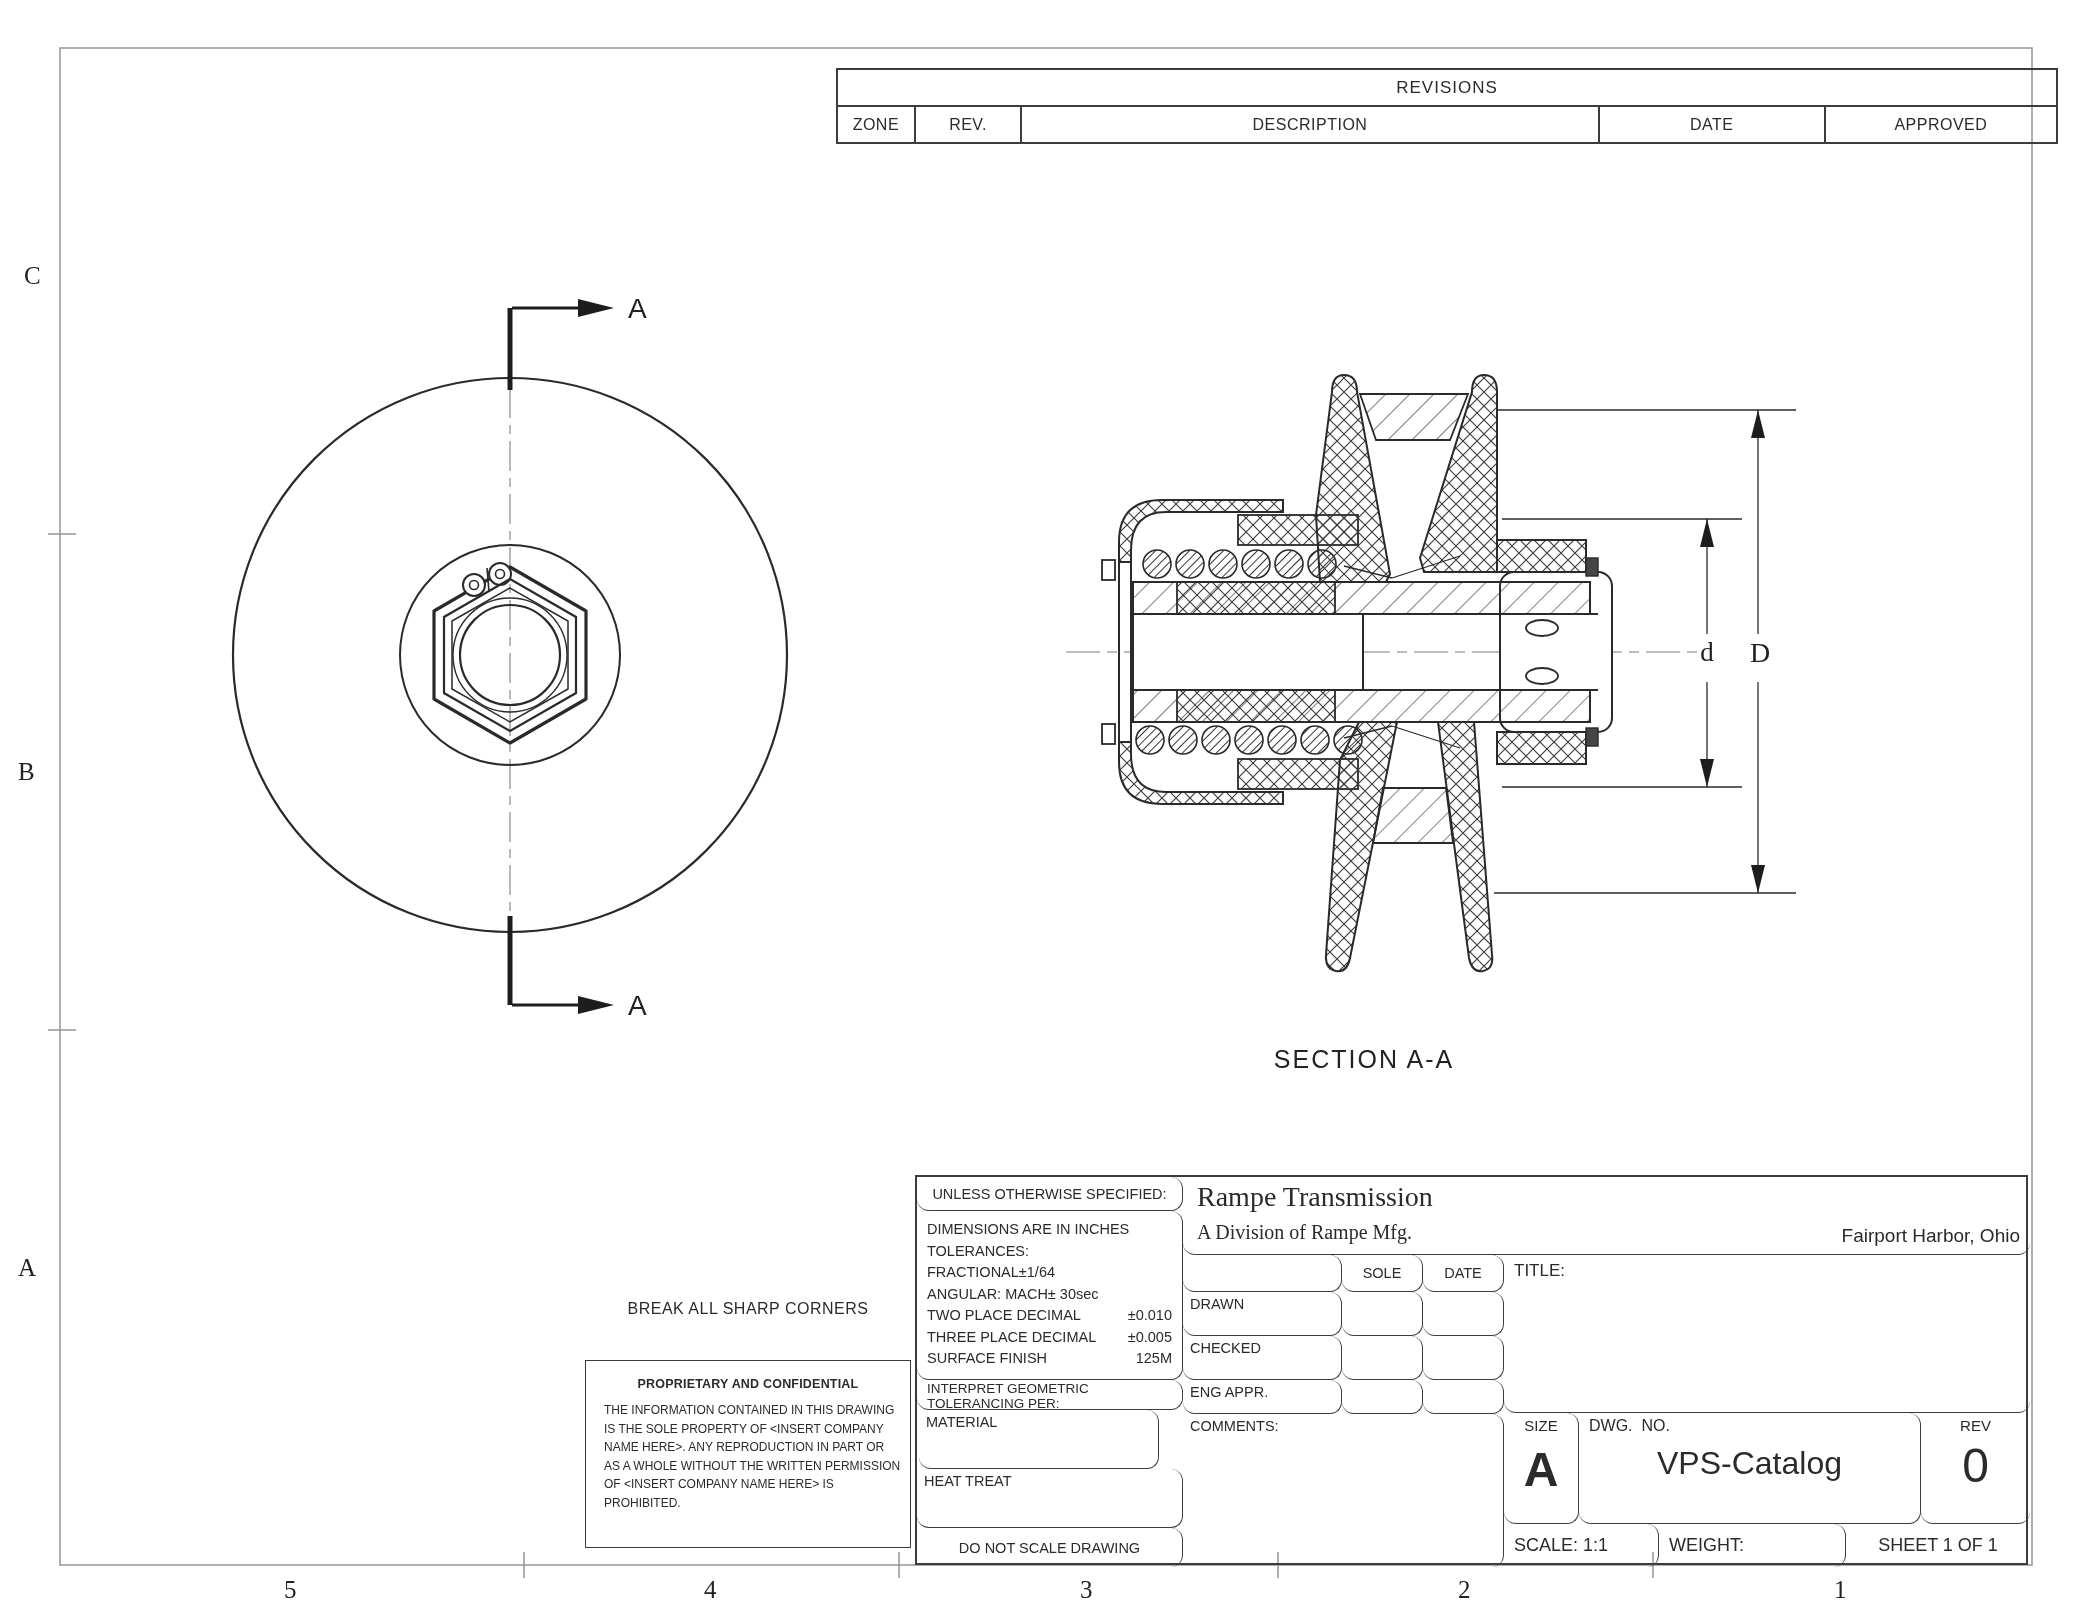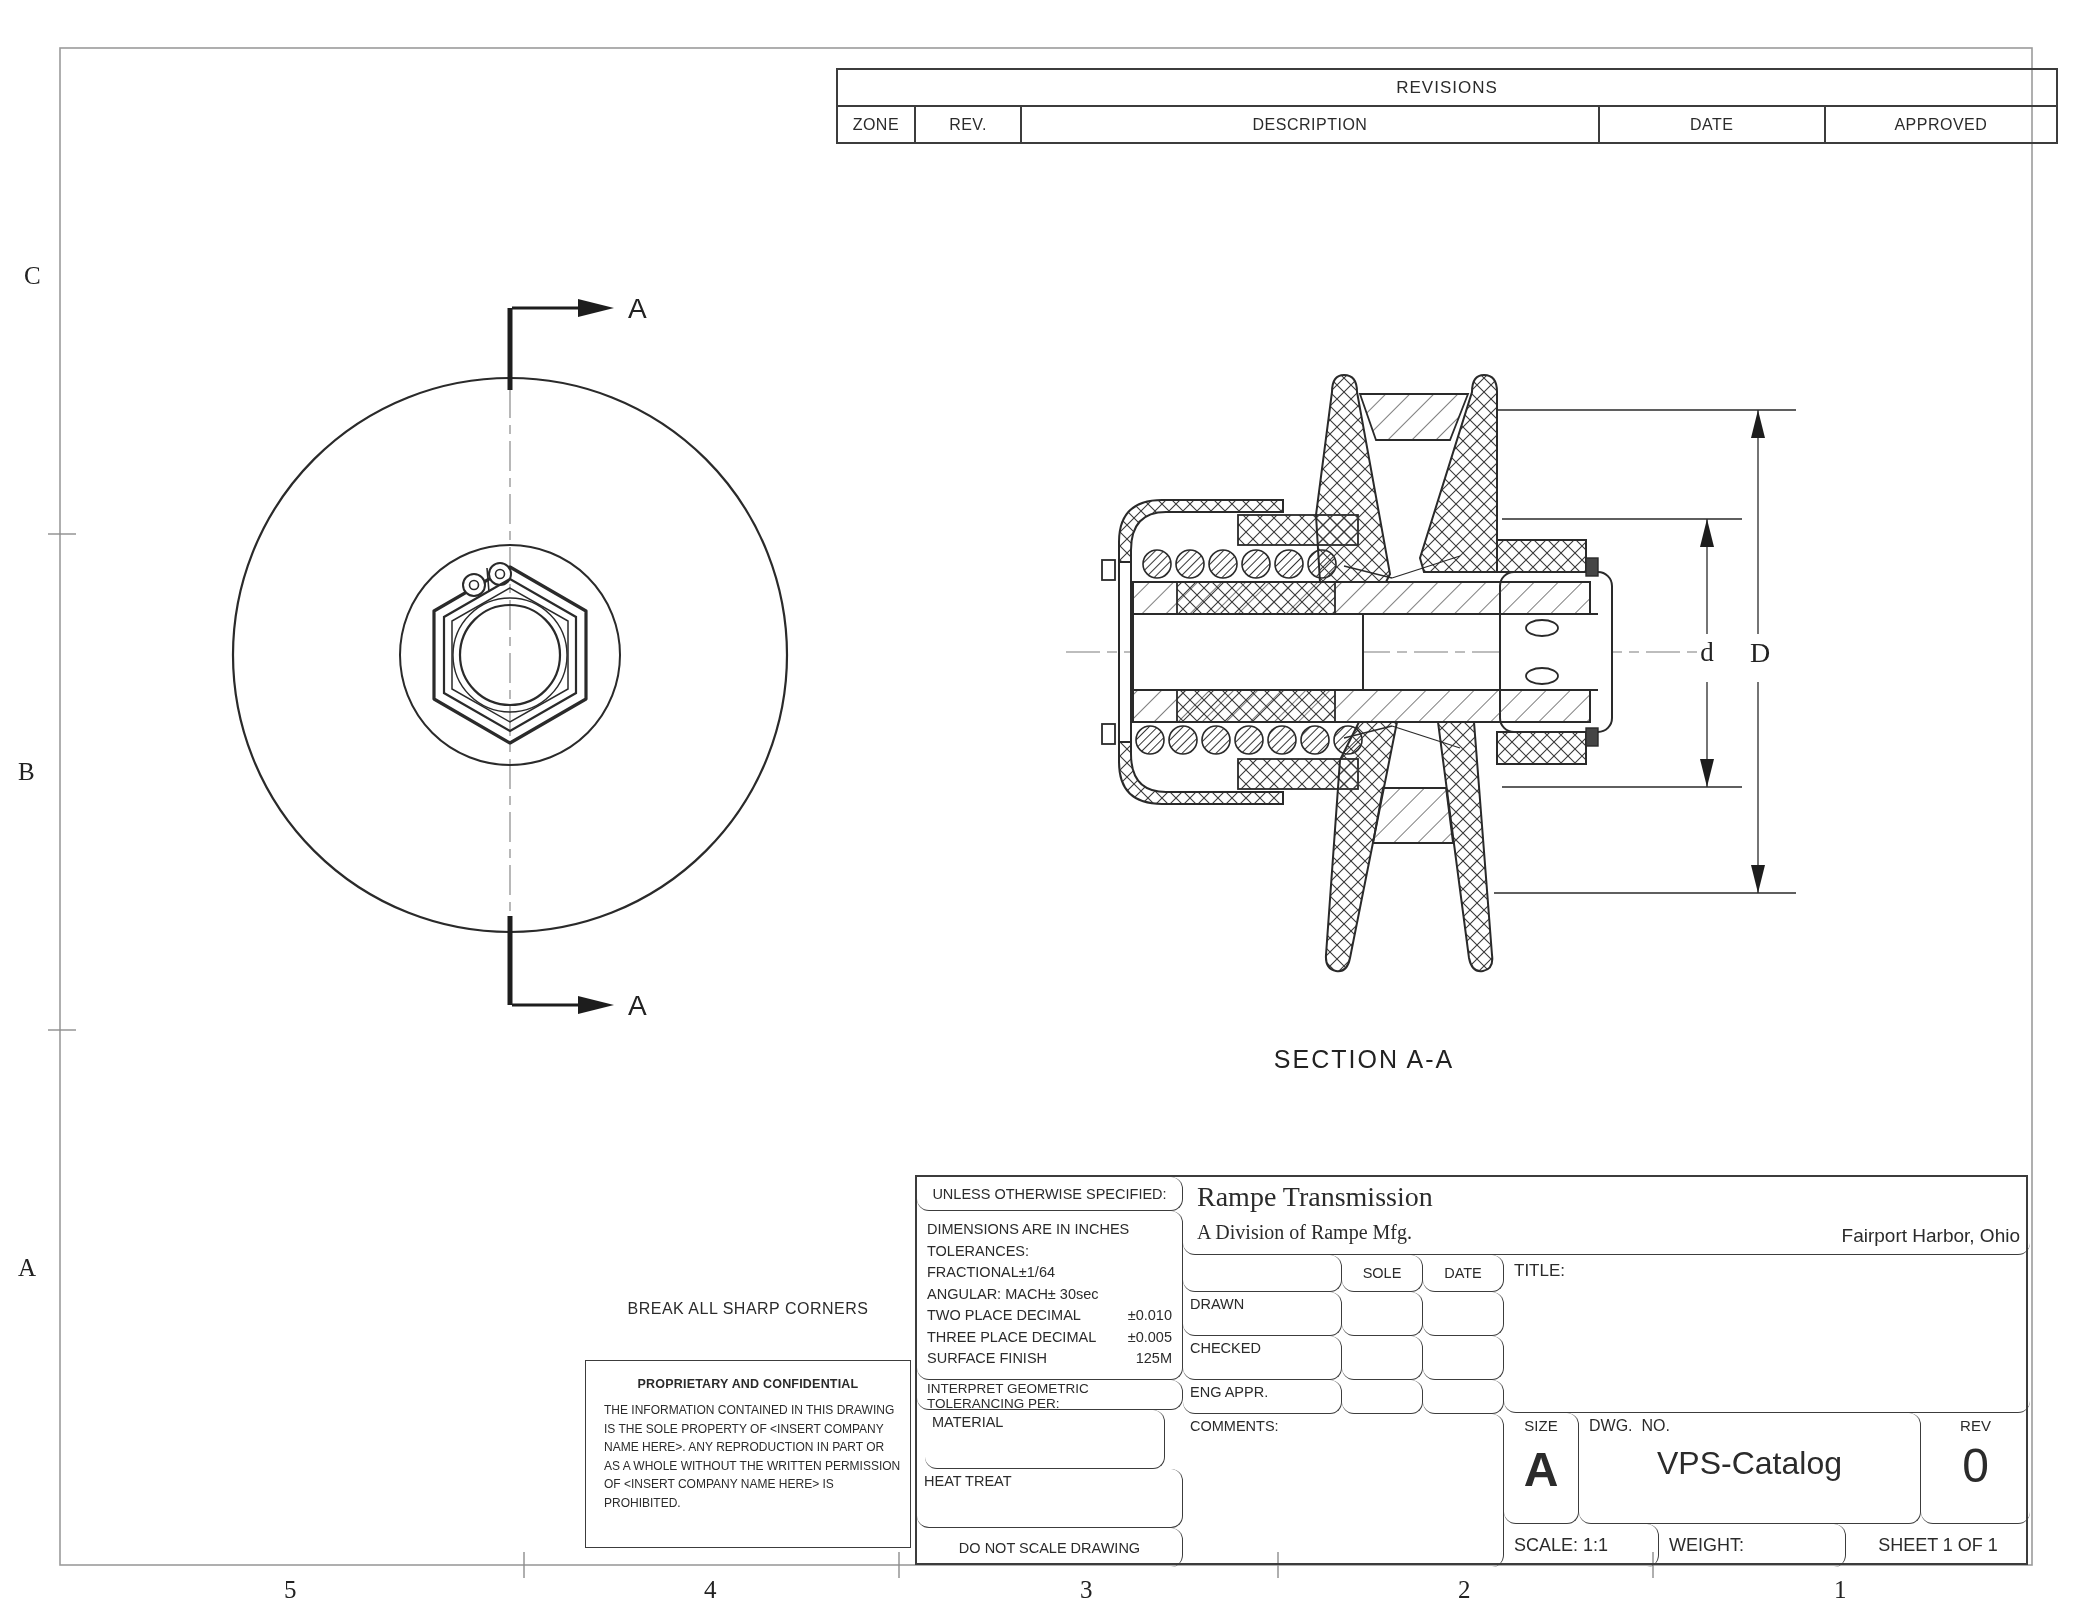--- a/index.html
+++ b/index.html
@@ -212,21 +212,21 @@
       </div>
       <div class="tol-line">
         <span>SURFACE FINISH</span>
         <span>125M</span>
       </div>
     </div>
     <div class="cell" style="left:0;top:203px;width:266px;height:30px;font-size:13.5px;line-height:15px;padding:1px 0 0 10px;">
       <div>INTERPRET GEOMETRIC</div>
       <div>TOLERANCING PER:</div>
     </div>
-    <div class="cell pad" style="left:8px;top:233px;width:240px;height:59px;">MATERIAL</div>
+    <div class="cell pad" style="left:2px;top:233px;width:240px;height:59px;">MATERIAL</div>
     <div class="cell pad" style="left:0;top:292px;width:266px;height:59px;">HEAT TREAT</div>
     <div class="cell" style="left:0;top:351px;width:266px;height:39px;border-bottom:none;display:flex;align-items:center;justify-content:center;">DO NOT SCALE DRAWING</div>
 
     <div class="cell" style="left:266px;top:0;width:847px;height:78px;border-right:none;">
       <div class="serif" style="position:absolute;left:14px;top:4px;font-size:28px;">Rampe Transmission</div>
       <div class="serif" style="position:absolute;left:14px;top:44px;font-size:20px;">A Division of Rampe Mfg.</div>
       <div style="position:absolute;right:10px;top:48px;font-size:19px;">Fairport Harbor, Ohio</div>
     </div>
 
     <div class="cell" style="left:266px;top:78px;width:159px;height:37px;"></div>

